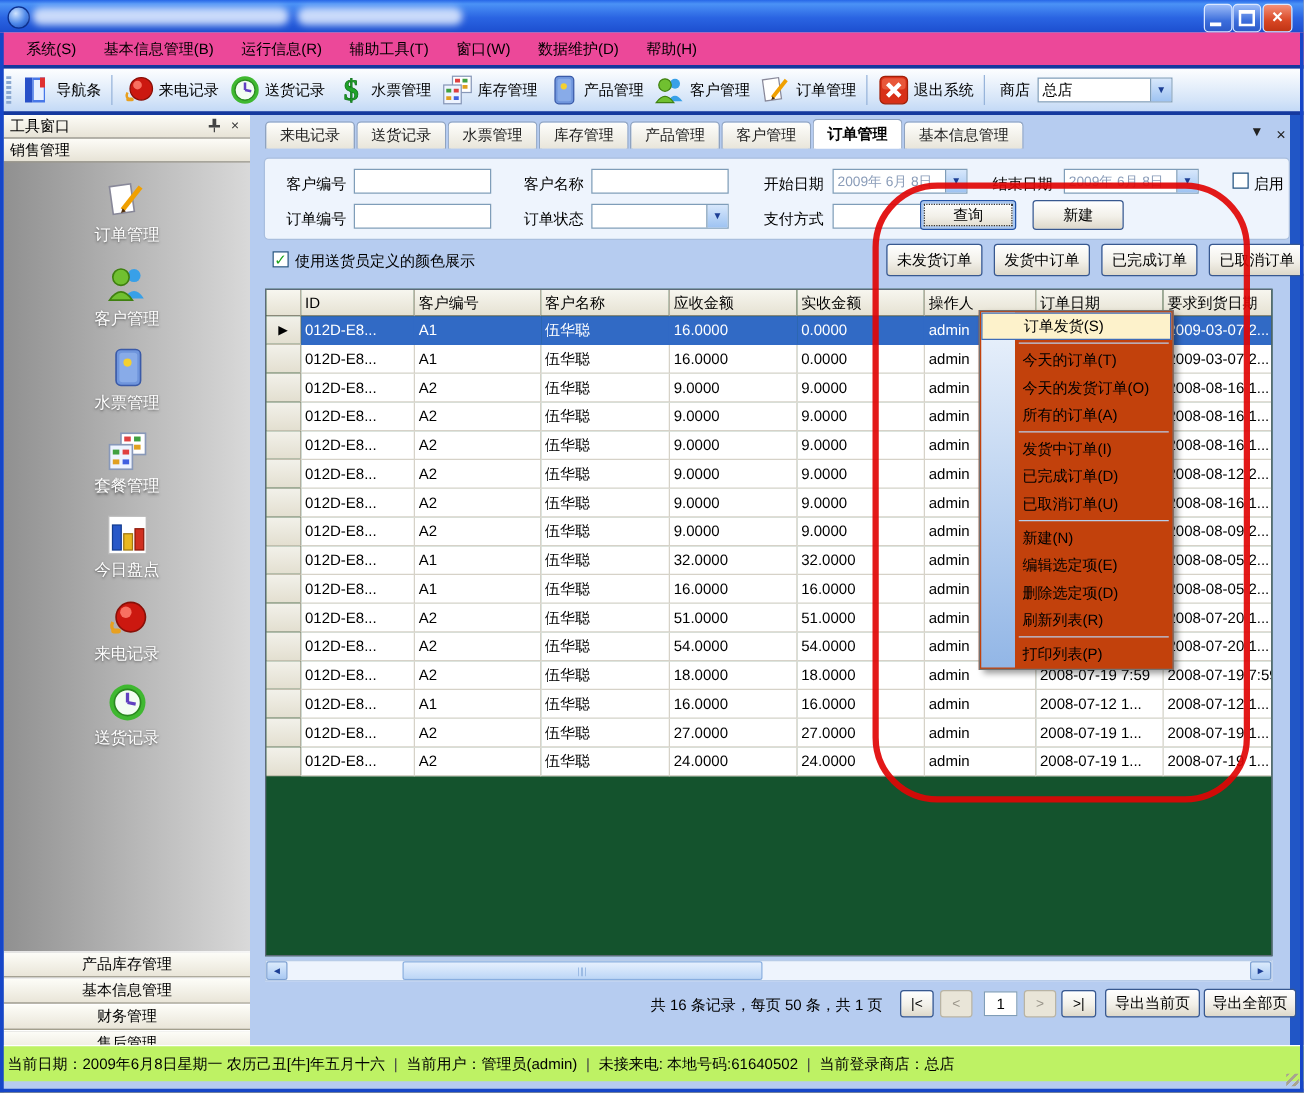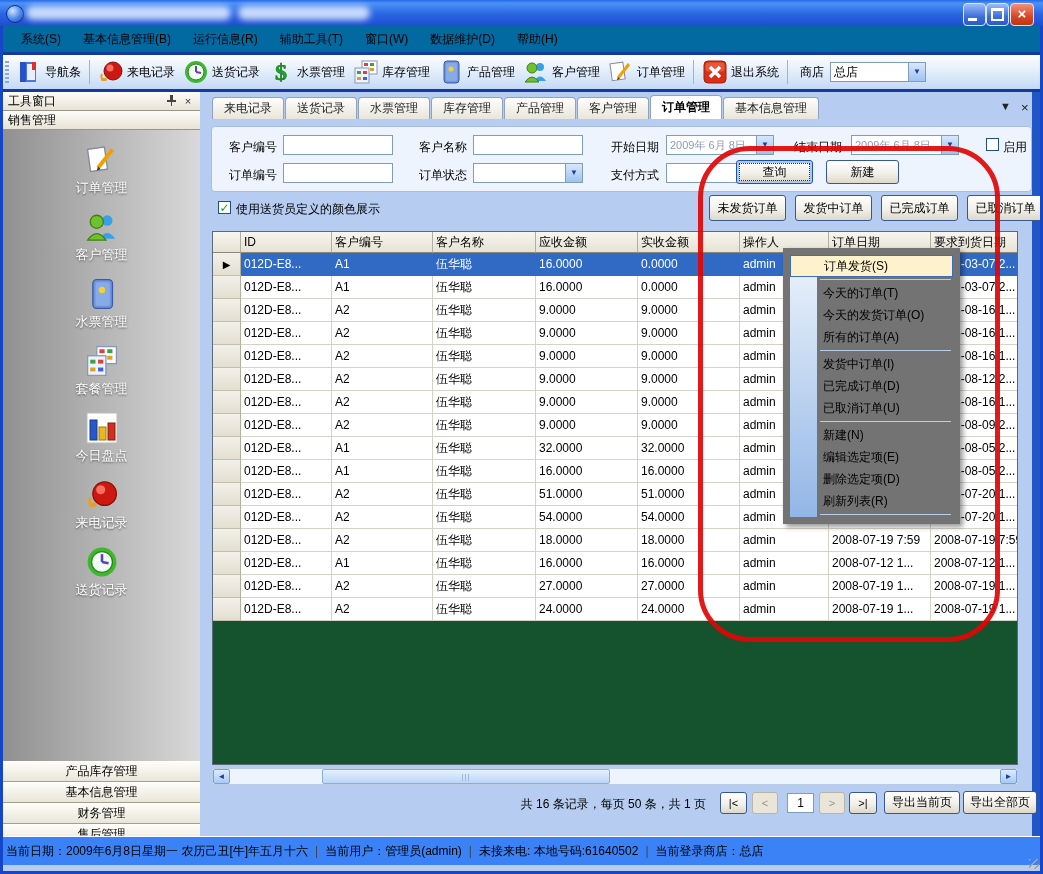--- a/index.html
+++ b/index.html
@@ -14,37 +14,37 @@
   .title-badge{position:absolute;left:378px;top:5px;color:#fff;font-weight:bold;font-size:13px;
     text-shadow:1px 1px 1px #0a2c80;margin-top:20px;}
   .winbtn{position:absolute;top:3px;width:21px;height:21px;border:1px solid #dce8ff;border-radius:4px;
     background:linear-gradient(180deg,#9cbcf8,#3c6edc 60%,#2c5ac8);}
   .winbtn.close{background:linear-gradient(180deg,#f49078,#d84724 60%,#c03414);width:22px;
     color:#fff;font-weight:bold;font-size:15px;line-height:19px;text-align:center;}
   .g-min{position:absolute;left:4px;bottom:4px;width:9px;height:3px;background:#fff;}
   .g-max{position:absolute;left:4px;top:4px;width:9px;height:8px;border:2px solid #fff;border-top-width:3px;}
   .wedge{position:absolute;background:#1646c8;z-index:30;}
   
-  .menubar{position:absolute;left:0;top:26px;width:1043px;height:26px;background:#0369a1;
+  .menubar{position:absolute;left:0;top:26px;width:1043px;height:26px;background:#ec4899;
     display:flex;align-items:center;padding-left:10px;box-sizing:border-box;}
   .mitem{padding:3px 11px;}
   .navline1{position:absolute;left:0;top:52px;width:1043px;height:3px;background:#15399e;}
   .navline2{position:absolute;left:0;top:89px;width:1043px;height:3px;background:#15399e;}
   
   .toolbar{position:absolute;left:0;top:55px;width:1043px;height:34px;
     background:linear-gradient(180deg,#fdfeff,#d4e4f8 75%,#c3d9f6);display:flex;align-items:center;box-sizing:border-box;padding-left:2px;}
   .grip{width:4px;height:22px;margin:0 3px;background:repeating-linear-gradient(180deg,#8aa8d0 0 2px,transparent 2px 4px);}
   .titem{display:flex;align-items:center;gap:3px;padding:2px 4px;white-space:nowrap;}
   .tsep{width:1px;height:24px;background:#97b4da;margin:0 4px;}
   .shoplbl{margin:0 6px 0 8px;}
   .combo{display:flex;align-items:center;border:1px solid #7f9db9;background:#fff;height:20px;box-sizing:border-box;}
   .combo .cval{flex:1;padding:0 3px;overflow:hidden;white-space:nowrap;}
   .combo .carr{width:16px;height:100%;background:linear-gradient(180deg,#d7e7fb,#9ec3f2);
     border-left:1px solid #7f9db9;color:#1c3e94;font-size:8px;text-align:center;line-height:18px;}
-  .shopcombo{width:96px;}
+  .shopcombo{width:108px;}
   
   .sidebar{position:absolute;left:3px;top:92px;width:197px;height:753px;
     background:linear-gradient(90deg,#909090,#d9d9d9);box-sizing:border-box;}
   .sbar{height:19px;background:linear-gradient(180deg,#fdfcf7,#e7e3d6);border-bottom:1px solid #99968a;
     display:flex;align-items:center;box-sizing:border-box;padding:0 5px;}
   .sbar .t{flex:1;}
   .sbar.center{justify-content:flex-start;}
   .sico{width:14px;height:14px;margin-left:3px;color:#333;font-size:11px;line-height:14px;text-align:center;}
   .navitems{position:absolute;left:0;top:38px;width:100%;display:flex;flex-direction:column;align-items:center;}
   .navitem{margin-top:13px;display:flex;flex-direction:column;align-items:center;width:100%;}
@@ -101,32 +101,32 @@
   .sthumb::after{content:"";position:absolute;left:50%;top:4px;width:8px;height:7px;margin-left:-4px;
     background:repeating-linear-gradient(90deg,#9cbbe4 0 1px,transparent 1px 3px);}
   
   .recinfo{position:absolute;left:420px;top:796px;width:286px;text-align:right;white-space:nowrap;}
   .pgbtn{height:22px;top:792px;font-size:11px;}
   .pgflat{position:absolute;top:792px;height:22px;width:26px;border:1px solid #b9b4a4;border-radius:3px;
     background:#e9e5d8;color:#9a958a;font-size:11px;text-align:center;line-height:20px;box-sizing:border-box;}
   .pgbox{position:absolute;left:787px;top:793px;width:27px;height:20px;border:1px solid #7f9db9;background:#fff;
     text-align:center;line-height:18px;box-sizing:border-box;}
   
-  .ctxmenu{position:absolute;left:783px;top:248px;width:177px;background:#737373;border:6px solid #737373;
+  .ctxmenu{position:absolute;left:783px;top:248px;width:156px;background:#c2410c;border:1px solid #737373;
     box-shadow:3px 3px 5px rgba(0,0,0,.4);z-index:40;padding:1px;box-sizing:border-box;}
   .cstrip{position:absolute;left:1px;top:1px;bottom:1px;width:27px;background:linear-gradient(180deg,#ecf3fc,#92b6e6);}
   .mitems{position:relative;z-index:1;}
   .mi{height:22px;line-height:22px;padding-left:33px;white-space:nowrap;}
   .mi.hl{background:#fdf2cb;border:1px solid #3e6cb8;line-height:20px;box-sizing:border-box;}
   .msep{height:1px;background:#b9cde9;margin:2px 2px 2px 30px;}
   
   .redoval{position:absolute;left:698px;top:146px;width:292px;height:486px;border:5px solid #e10505;
     border-radius:52px;z-index:60;pointer-events:none;opacity:.92;}
   
-  .statusbar{position:absolute;left:0;top:836px;width:1043px;height:29px;background:#3b82f6;
+  .statusbar{position:absolute;left:0;top:836px;width:1043px;height:29px;background:#bef264;
     border-top:1px solid #fff;box-sizing:border-box;padding:6px 0 0 6px;white-space:nowrap;}
   .sseg+.sseg::before{content:"|";margin:0 7px;color:#444;}
   .rgrip{position:absolute;right:4px;bottom:5px;width:10px;height:10px;
     background:repeating-linear-gradient(135deg,#a8a490 0 2px,transparent 2px 5px);}
   .i{display:inline-block;vertical-align:middle;}
 </style>
 </head>
 <body>
 
 <div id="app">
@@ -622,20 +622,21 @@
         <div class="msep"></div>
         <div class="mi">发货中订单(I)</div>
         <div class="mi">已完成订单(D)</div>
         <div class="mi">已取消订单(U)</div>
         <div class="msep"></div>
         <div class="mi">新建(N)</div>
         <div class="mi">编辑选定项(E)</div>
         <div class="mi">删除选定项(D)</div>
         <div class="mi">刷新列表(R)</div>
         <div class="msep"></div>
+        <div class="mi">打印列表(P)</div>
       </div>
   </div>
 
   <div class="redoval"></div>
 
   <div class="statusbar">
     
   <span class="sseg">当前日期：2009年6月8日星期一  农历己丑[牛]年五月十六</span><span class="sseg">当前用户：管理员(admin)</span><span class="sseg">未接来电: 本地号码:61640502</span><span class="sseg">当前登录商店：总店</span></div>
   <div class="rgrip"></div>
 

